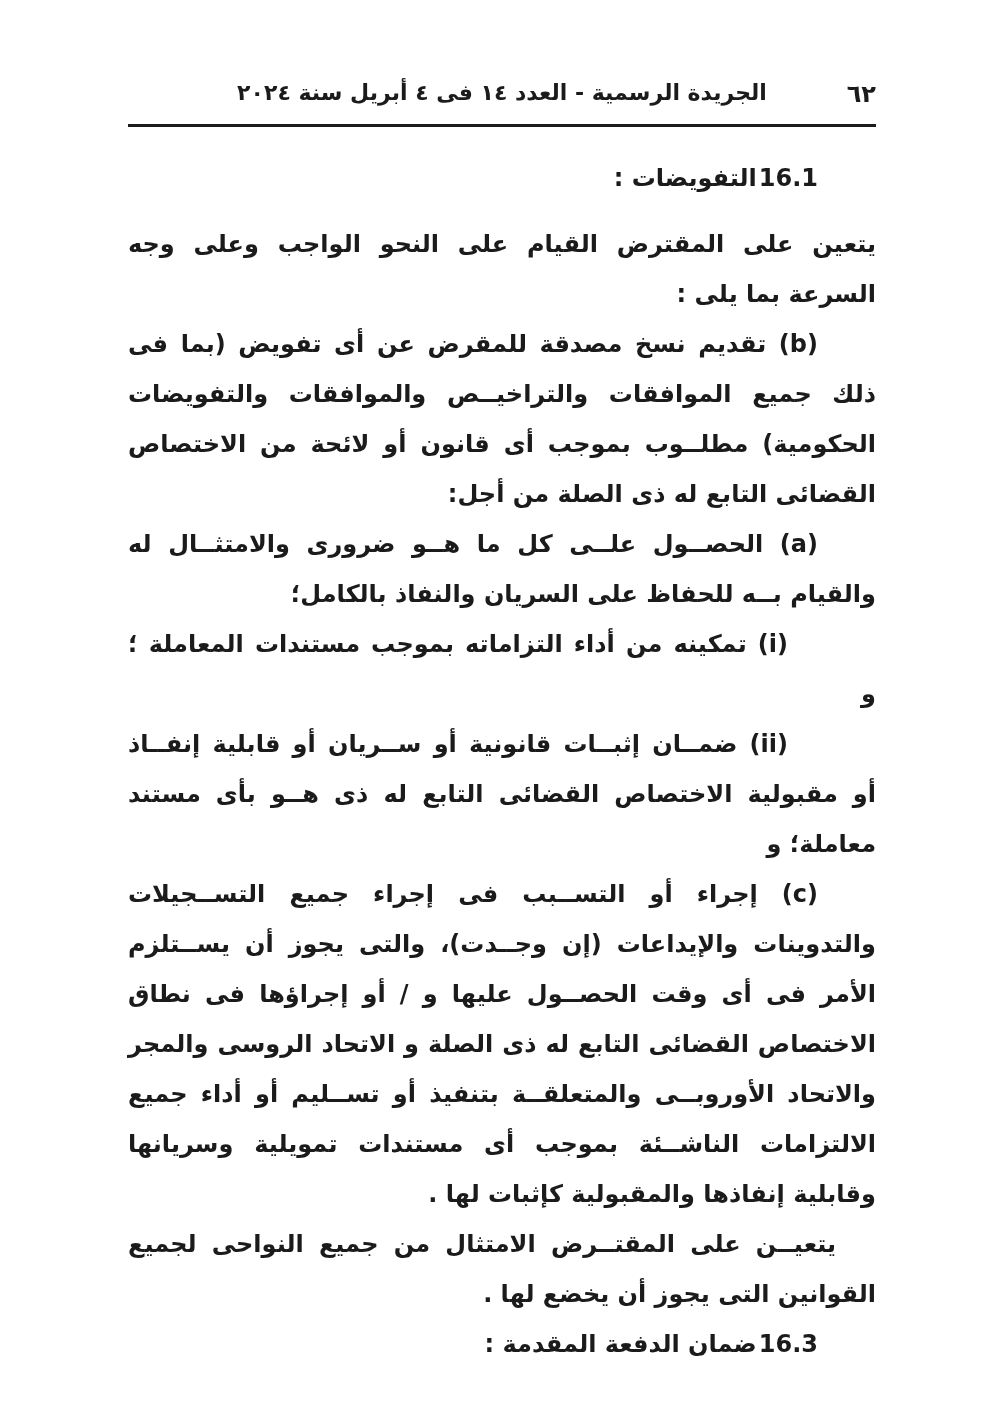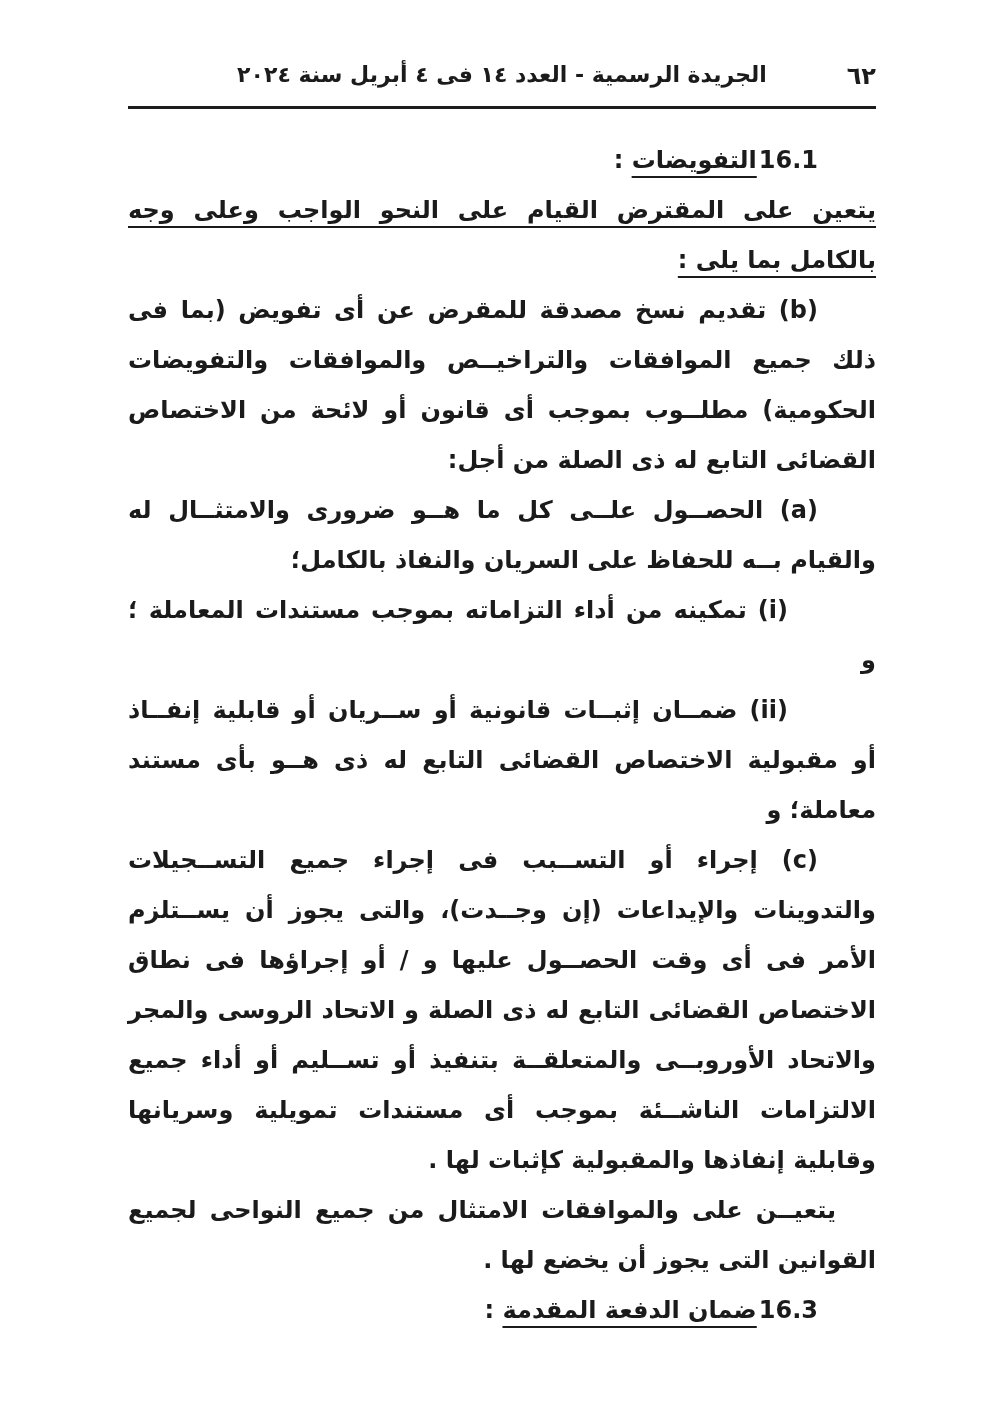--- a/index.html
+++ b/index.html
@@ -5,21 +5,21 @@
   * { margin: 0; padding: 0; box-sizing: border-box; }
   html, body { background: #f4f4f4; }
   body {
     width: 1004px; height: 1417px;
     font-family: "DejaVu Sans", sans-serif;
     color: #1b1b1b;
   }
   .page {
     width: 1004px; height: 1417px;
     background: #ffffff;
-    padding-top: 62px;
+    padding-top: 80px;
     overflow: hidden;
   }
   .header {
     position: relative;
     height: 38px;
     margin: 0 128px;
     direction: rtl;
   }
   .header-title {
     position: absolute;
@@ -51,54 +51,54 @@
   }
   .content p {
     text-align: justify;
   }
   .heading   { text-indent: 58px; }
   .indent-md { text-indent: 58px; }
   .indent-lg { text-indent: 88px; }
   .indent-sm { text-indent: 40px; }
   .no-indent { text-indent: 0; }
   .ul {
-    text-decoration: underline;
     text-decoration-thickness: 1.5px;
     text-underline-offset: 8px;
+    margin-top: 16px;
   }
   .num { margin-left: 2px; }
 </style>
 </head>
 <body>
 
 <div class="page">
 
   <header class="header">
     <div class="header-title">الجريدة الرسمية - العدد ١٤ فى ٤ أبريل سنة ٢٠٢٤</div>
     <div class="header-page-number">٦٢</div>
   </header>
 
   <div class="header-rule"></div>
 
   <main class="content">
 
     <p class="heading"><span class="num">16.1</span><span class="ul">التفويضات</span><span> :</span></p>
 
-    <p class="no-indent ul">يتعين على المقترض القيام على النحو الواجب وعلى وجه بالكامل بما يلى :</p>
+    <p class="no-indent ul">يتعين على المقترض القيام على النحو الواجب وعلى وجه السرعة بما يلى :</p>
 
     <p class="indent-md">(b) تقديم نسخ مصدقة للمقرض عن أى تفويض (بما فى ذلك جميع الموافقات والتراخيــص والموافقات والتفويضات الحكومية) مطلــوب بموجب أى قانون أو لائحة من الاختصاص القضائى التابع له ذى الصلة من أجل:</p>
 
     <p class="indent-md">(a) الحصــول علــى كل ما هــو ضرورى والامتثــال له والقيام بــه للحفاظ على السريان والنفاذ بالكامل؛</p>
 
     <p class="indent-lg">(i) تمكينه من أداء التزاماته بموجب مستندات المعاملة ؛ و</p>
 
     <p class="indent-lg">(ii) ضمــان إثبــات قانونية أو ســريان أو قابلية إنفــاذ أو مقبولية الاختصاص القضائى التابع له ذى هــو بأى مستند معاملة؛ و</p>
 
     <p class="indent-md">(c) إجراء أو التســبب فى إجراء جميع التســجيلات والتدوينات والإيداعات (إن وجــدت)، والتى يجوز أن يســتلزم الأمر فى أى وقت الحصــول عليها و / أو إجراؤها فى نطاق الاختصاص القضائى التابع له ذى الصلة و الاتحاد الروسى والمجر والاتحاد الأوروبــى والمتعلقــة بتنفيذ أو تســليم أو أداء جميع الالتزامات الناشــئة بموجب أى مستندات تمويلية وسريانها وقابلية إنفاذها والمقبولية كإثبات لها .</p>
 
 
-    <p class="indent-sm">يتعيــن على والموافقات الامتثال من جميع النواحى لجميع القوانين التى يجوز أن يخضع لها .</p>
+    <p class="indent-sm">يتعيــن على المقتــرض الامتثال من جميع النواحى لجميع القوانين التى يجوز أن يخضع لها .</p>
 
     <p class="heading"><span class="num">16.3</span><span class="ul">ضمان الدفعة المقدمة</span><span> :</span></p>
 
   </main>
 
 </div>
 
 </body></html>

